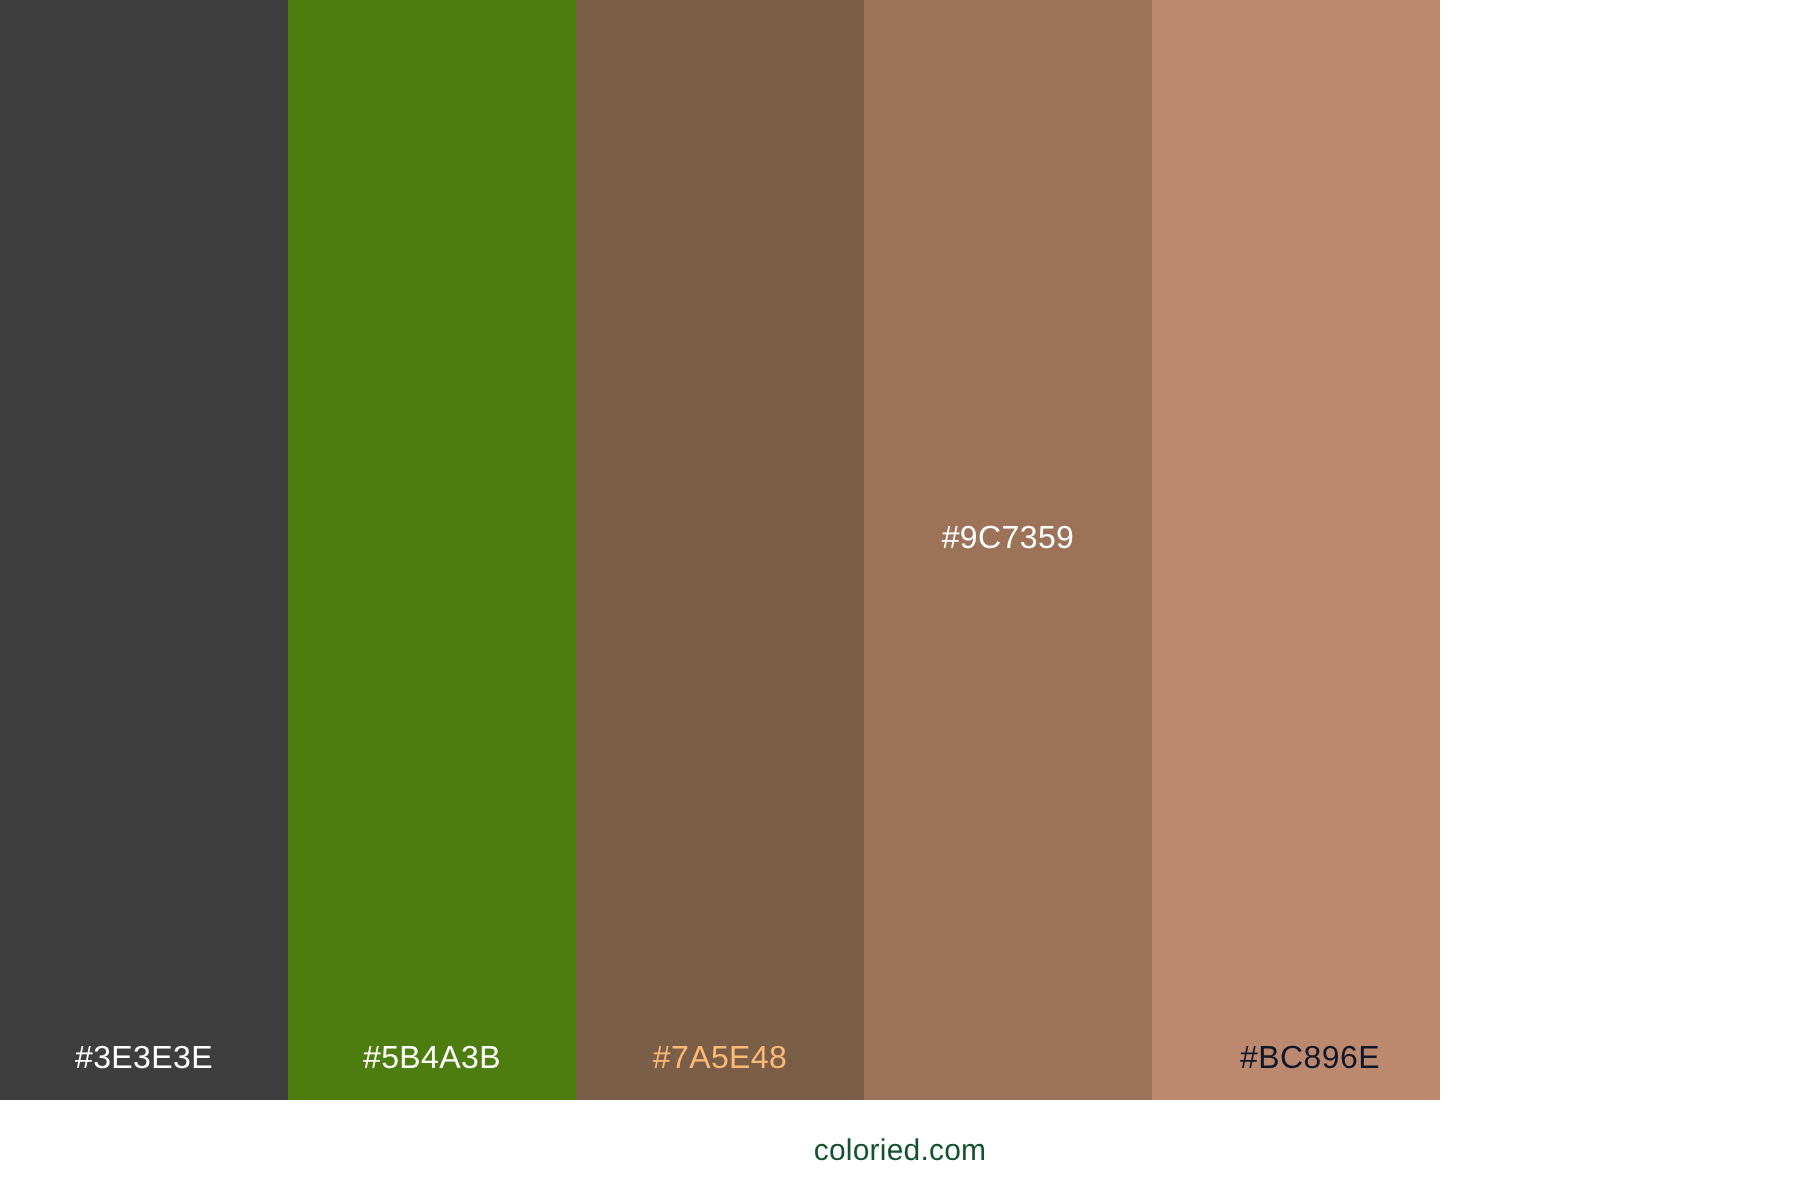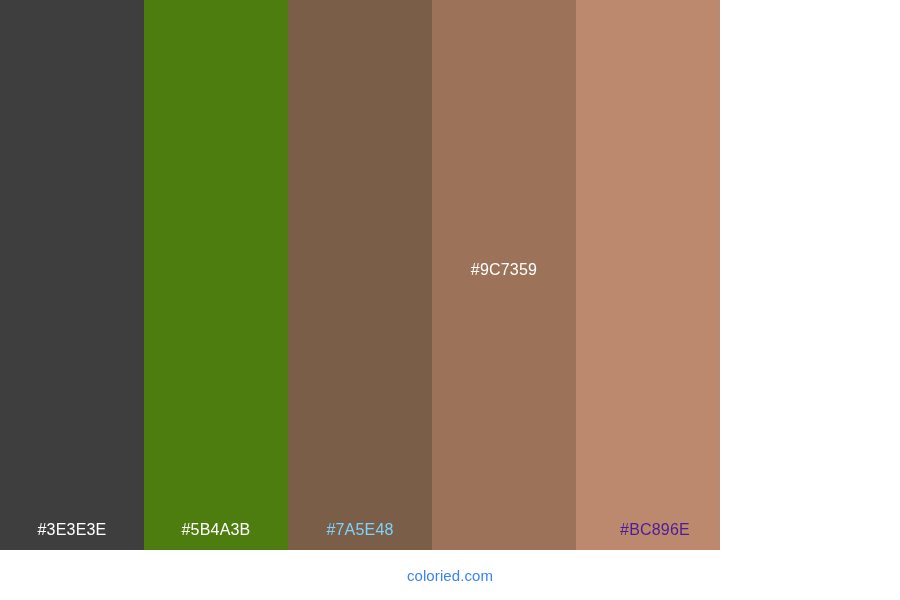--- a/index.html
+++ b/index.html
@@ -74,30 +74,30 @@
 
     <div class="swatch" style="background-color: rgb(62, 62, 62); height: 550px;">
       <span class="swatch-label" style="color: rgb(255, 255, 255);">#3E3E3E</span>
     </div>
 
     <div class="swatch" style="background-color: #4d7c0f; height: 550px;">
       <span class="swatch-label" style="color: rgb(255, 255, 255);">#5B4A3B</span>
     </div>
 
     <div class="swatch" style="background-color: rgb(122, 94, 72); height: 550px;">
-      <span class="swatch-label" style="color: #7dd3fc;">#7A5E48</span>
+      <span class="swatch-label" style="color: #fdba74;">#7A5E48</span>
     </div>
 
     <div class="swatch" style="background-color: rgb(156, 115, 89); height: 550px; align-items: center;">
       <span class="swatch-label" style="color: rgb(255, 255, 255);">#9C7359</span>
     </div>
 
     <div class="swatch" style="background-color: rgb(188, 137, 110); height: 550px;">
-      <span class="swatch-label" style="color: #4c1d95; padding-left: 14px;">#BC896E</span>
+      <span class="swatch-label" style="color: #0f172a; padding-left: 14px;">#BC896E</span>
     </div>
 
   </div>
 
   <div class="footer">
-    <span class="footer-text" style="color: #3b82f6;">coloried.com</span>
+    <span class="footer-text" style="color: #14532d;">coloried.com</span>
   </div>
 
 </div>
 
 </body></html>

